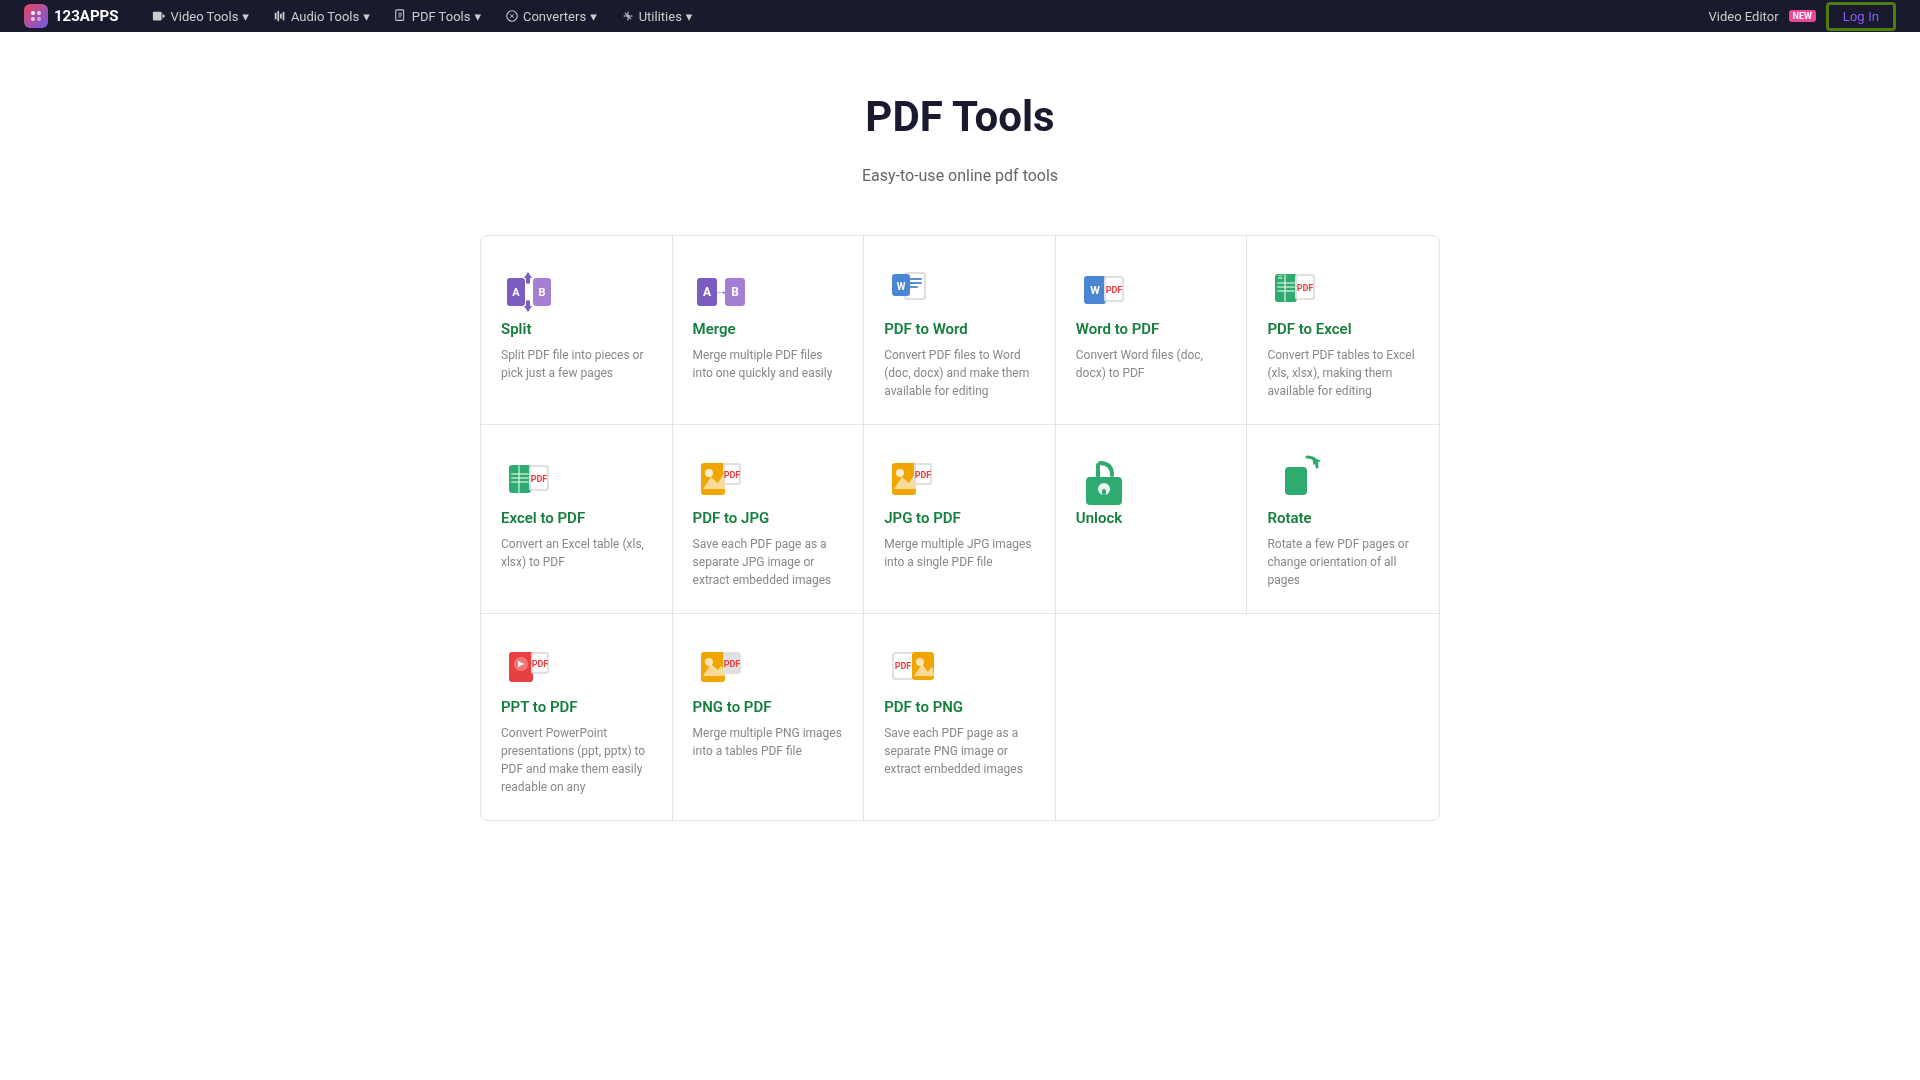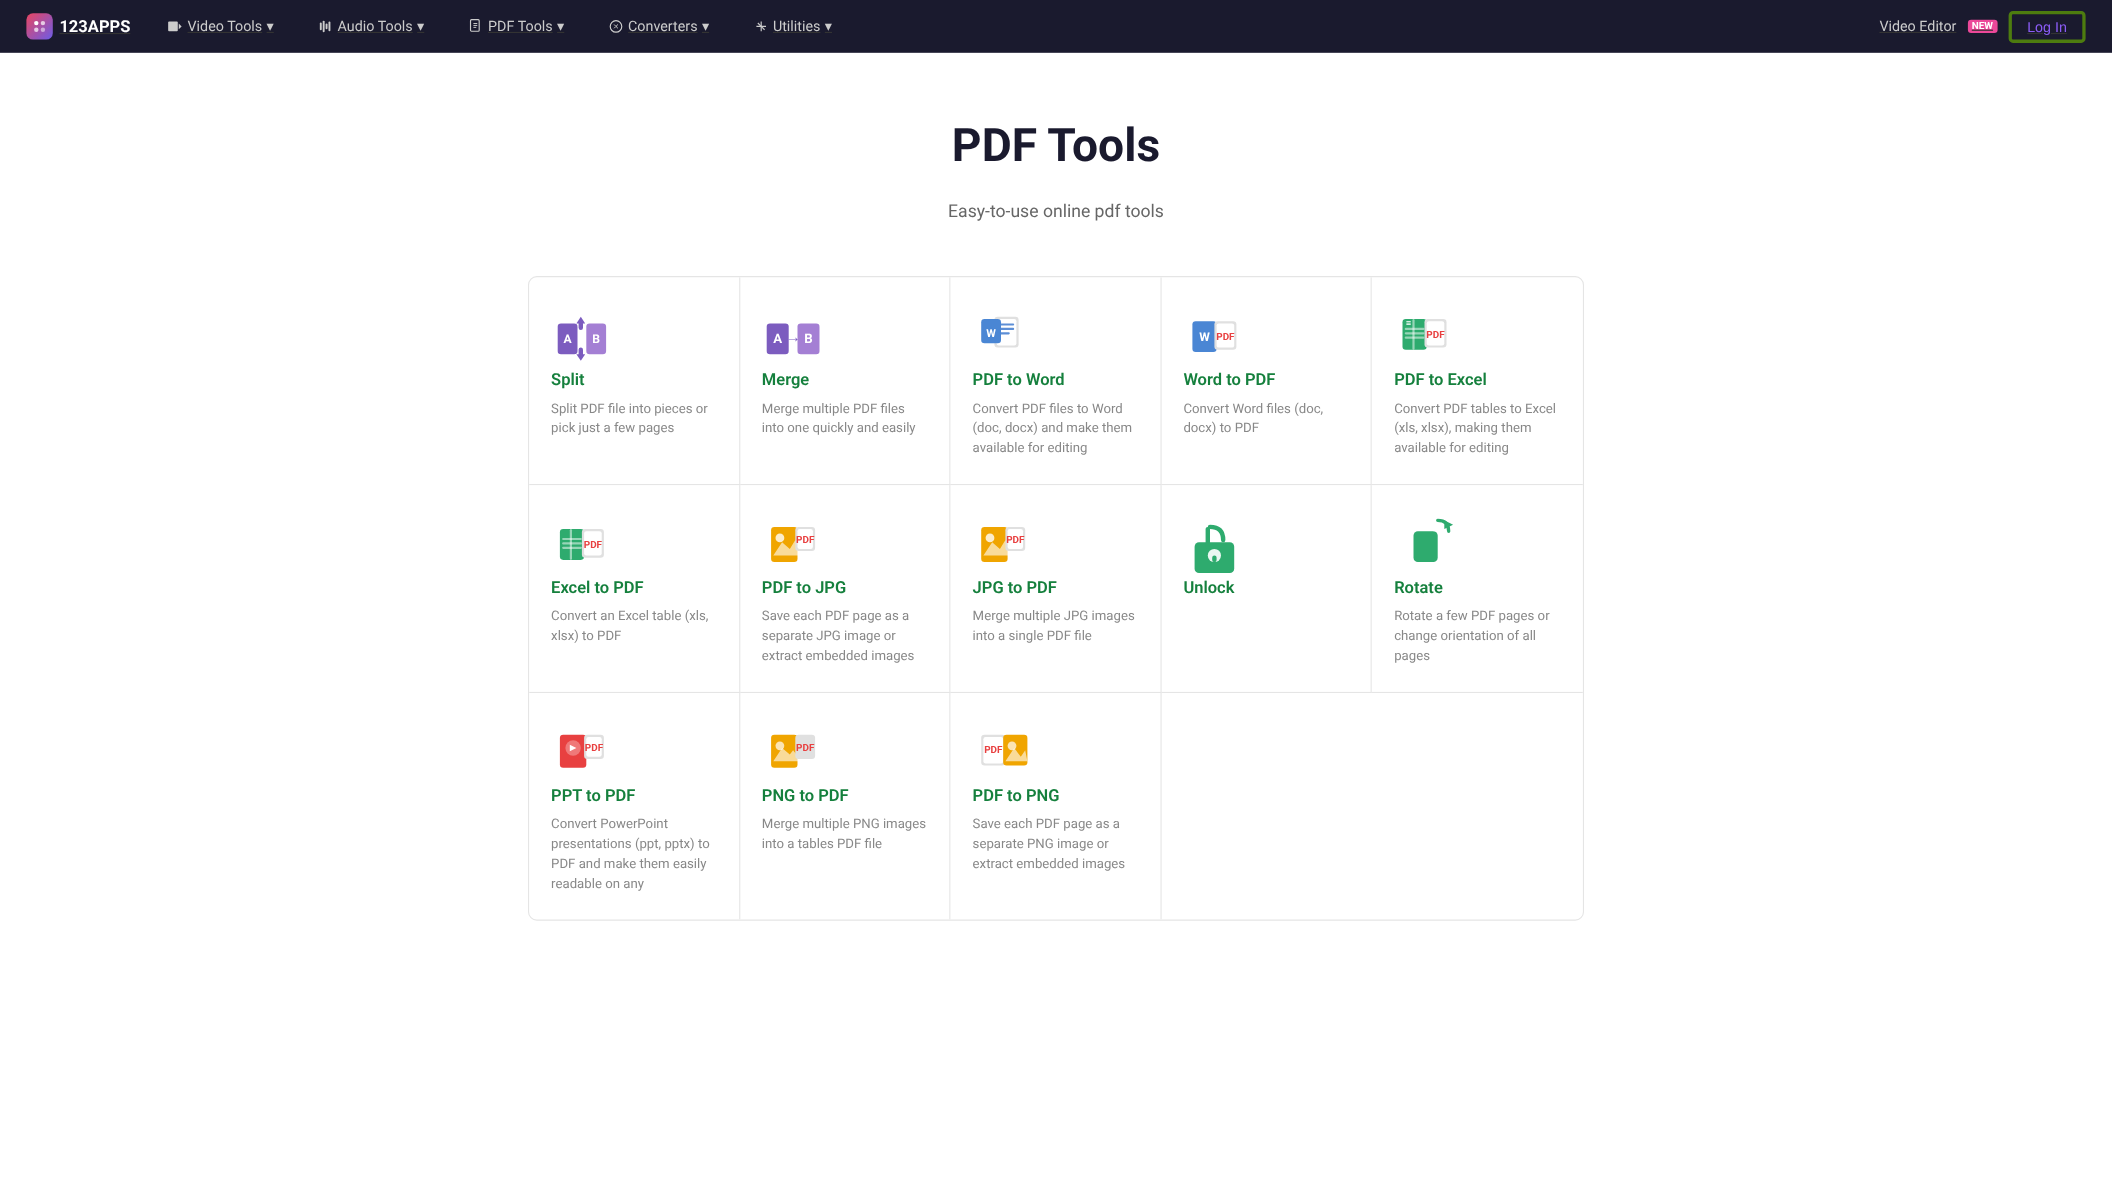--- a/index.html
+++ b/index.html
@@ -4,36 +4,35 @@
   <style>
     * { margin: 0; padding: 0; box-sizing: border-box; }
     body { font-family: -apple-system, BlinkMacSystemFont, 'Segoe UI', Roboto, sans-serif; background: #fff; color: #333; }
 
     
     nav {
       background: #1a1a2e;
       display: flex;
       align-items: center;
       padding: 0 24px;
-      height: 48px;
+      height: 32px;
       gap: 24px;
-      text-decoration: underline;
     }
     .nav-logo {
       display: flex; align-items: center; gap: 6px;
       color: #fff; font-weight: 700; font-size: 15px;
     }
     .logo-icon {
       width: 24px; height: 24px;
       background: linear-gradient(135deg, #e94560, #6c5ce7);
       border-radius: 6px;
       display: flex; align-items: center; justify-content: center;
       font-size: 10px; font-weight: 900; color: #fff;
     }
-    .nav-menu { display: flex; gap: 20px; flex: 1; }
+    .nav-menu { display: flex; gap: 4px; flex: 1; }
     .nav-item {
       color: #ccc; font-size: 13px; padding: 6px 10px;
       border-radius: 4px; cursor: pointer;
       display: flex; align-items: center; gap: 4px;
     }
     .nav-item svg { width: 14px; height: 14px; }
     .nav-right { display: flex; align-items: center; gap: 10px; margin-left: 18px; }
     .video-editor-label { color: #ccc; font-size: 13px; }
     .new-badge {
       background: #ec4899; color: #fff; font-size: 9px;

